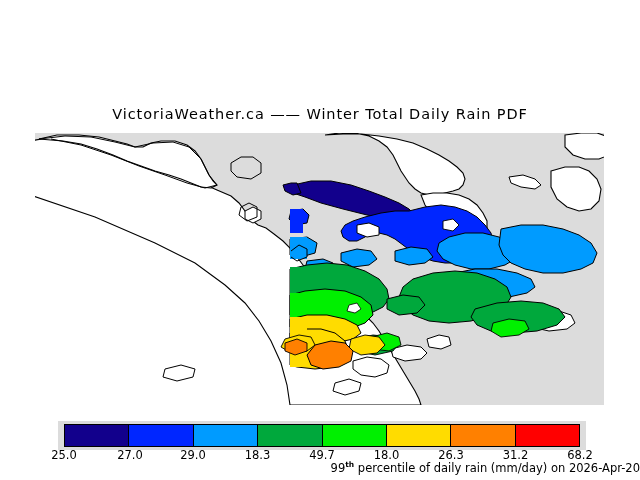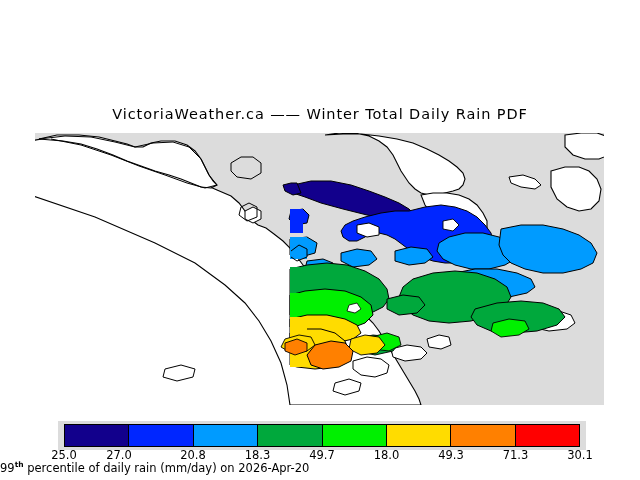--- a/index.html
+++ b/index.html
@@ -93,21 +93,21 @@
     font-size: 11.5px;
     color: #000000;
     white-space: nowrap;
   }
 
   #cb-caption {
     position: absolute;
     left: 0;
     top: 460px;
     width: 640px;
-    text-align: left;
+    text-align: right;
     font-family: "DejaVu Sans", sans-serif;
     font-size: 11.5px;
     color: #000000;
     white-space: nowrap;
   }
   #cb-caption sup {
     font-size: 7.5px;
     vertical-align: super;
     font-weight: bold;
   }
@@ -277,25 +277,25 @@
     <div class="cb-seg" style="background:#009bff"></div>
     <div class="cb-seg" style="background:#00a83c"></div>
     <div class="cb-seg" style="background:#00f000"></div>
     <div class="cb-seg" style="background:#ffdc00"></div>
     <div class="cb-seg" style="background:#ff8000"></div>
     <div class="cb-seg" style="background:#ff0000"></div>
   </div>
 
   <div id="cb-ticklabels">
     <span class="cb-tick" style="left:64px">25.0</span>
-    <span class="cb-tick" style="left:119px">27.0</span>
-    <span class="cb-tick" style="left:193px">20.8</span>
+    <span class="cb-tick" style="left:130px">27.0</span>
+    <span class="cb-tick" style="left:193px">29.0</span>
     <span class="cb-tick" style="left:257.5px">18.3</span>
     <span class="cb-tick" style="left:322px">49.7</span>
     <span class="cb-tick" style="left:386.5px">18.0</span>
-    <span class="cb-tick" style="left:451px">49.3</span>
-    <span class="cb-tick" style="left:515.5px">71.3</span>
-    <span class="cb-tick" style="left:580px">30.1</span>
+    <span class="cb-tick" style="left:451px">26.3</span>
+    <span class="cb-tick" style="left:515.5px">31.2</span>
+    <span class="cb-tick" style="left:580px">68.2</span>
   </div>
 
   <div id="cb-caption"><span>99</span><sup>th</sup><span> percentile of daily rain (mm/day) on 2026-Apr-20</span></div>
 
 </div>
 
 </body></html>

